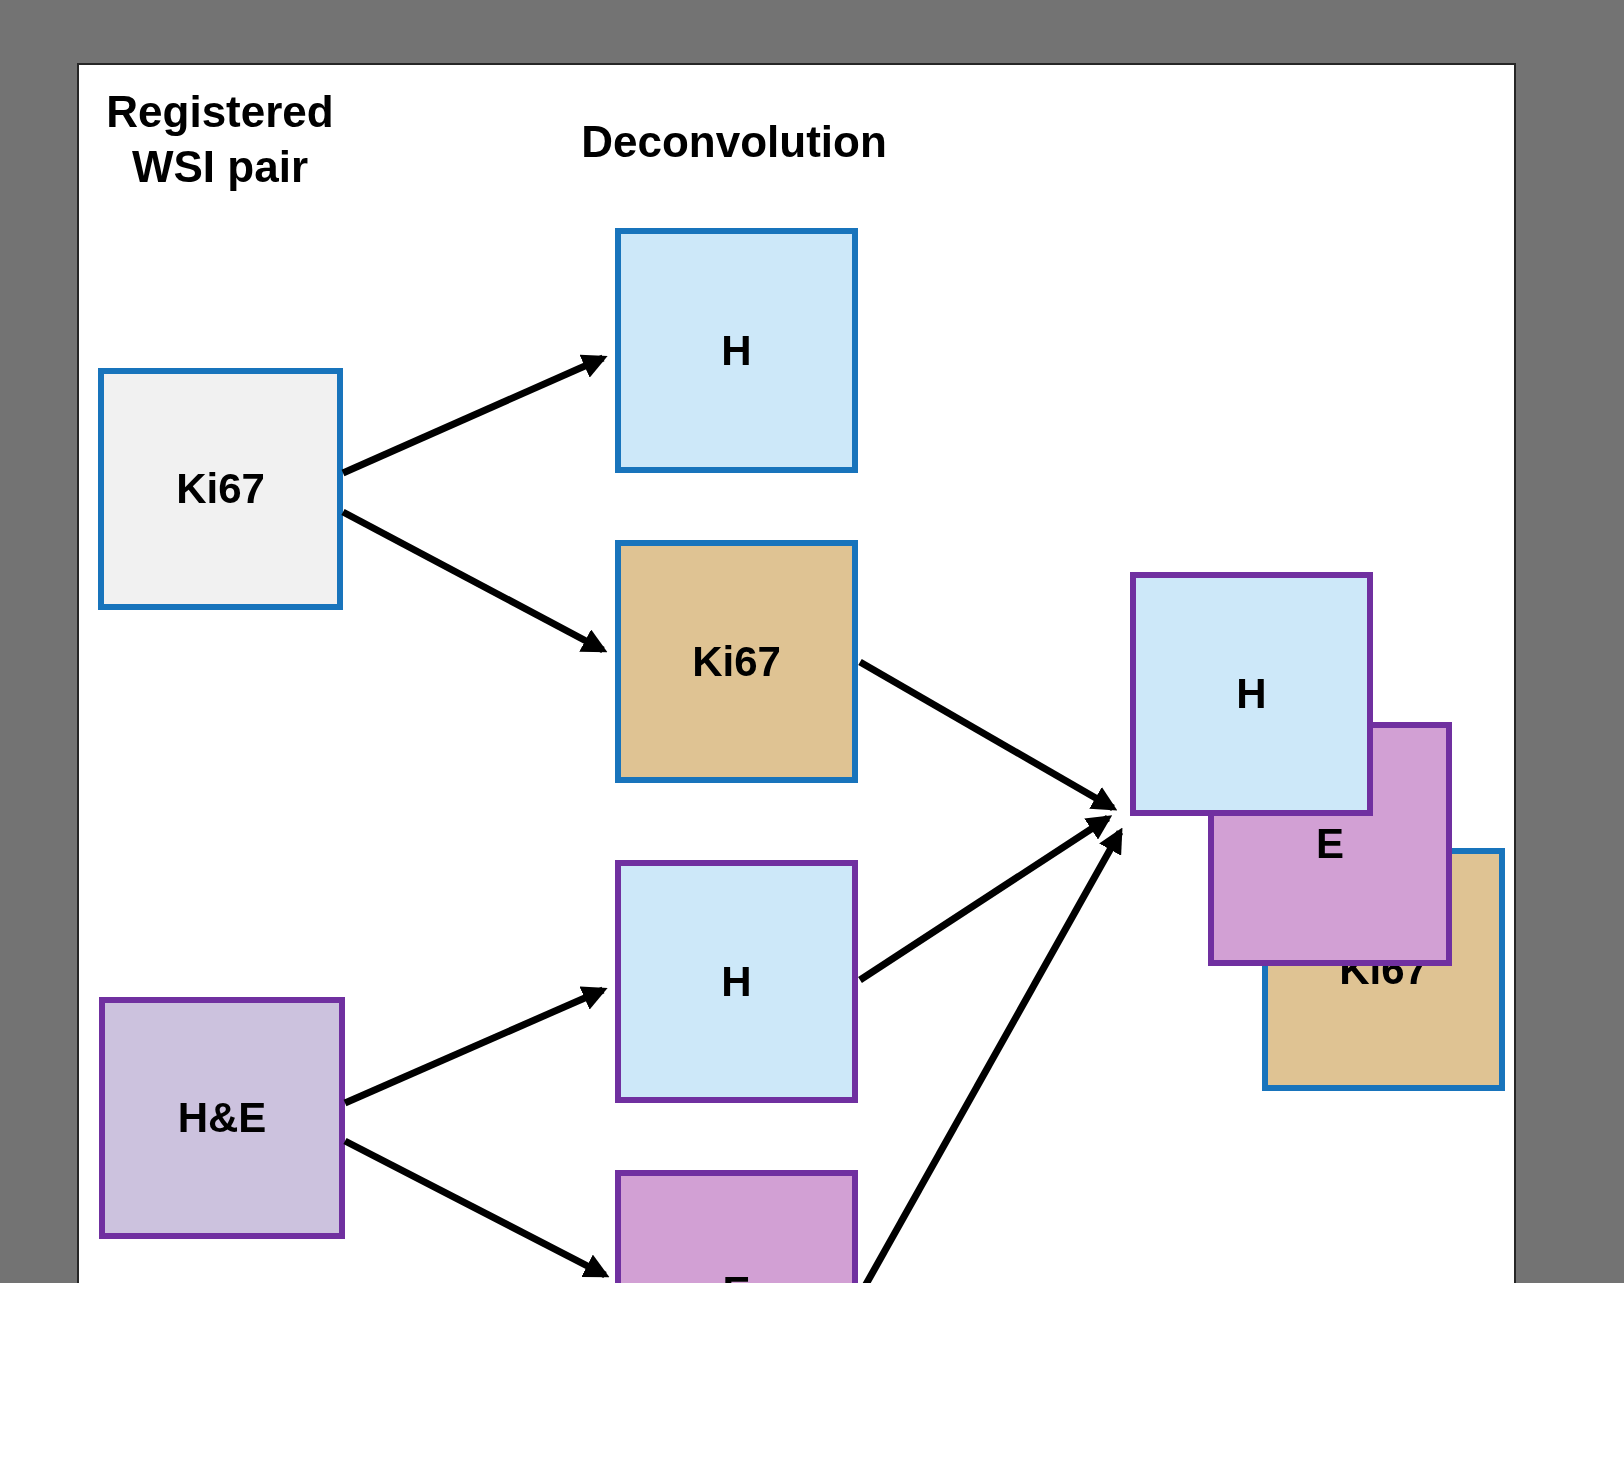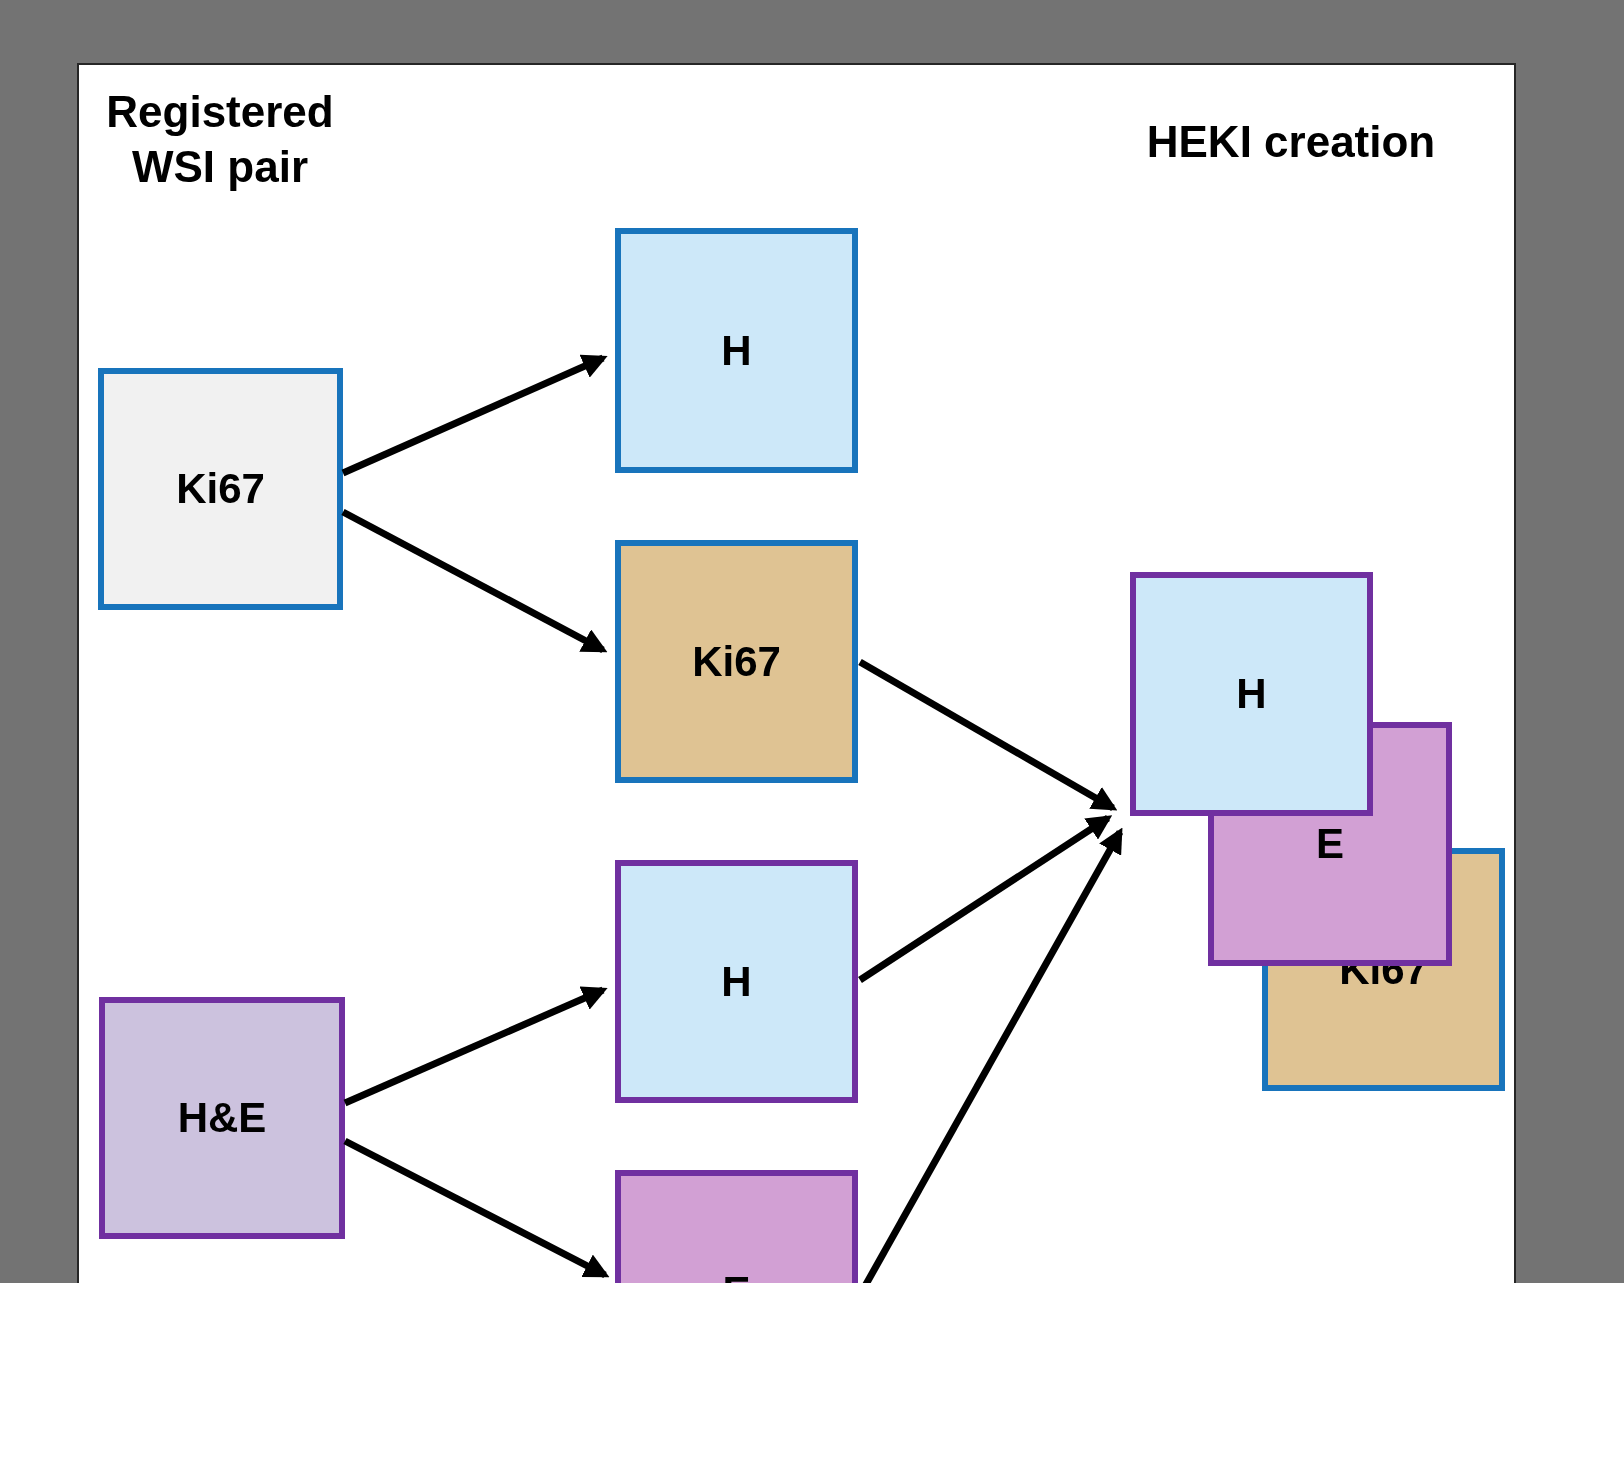--- a/index.html
+++ b/index.html
@@ -82,21 +82,21 @@
   }
 </style>
 </head>
 <body>
 
 <div class="canvas">
   <div class="frame"></div>
 
   <div class="heading registered">Registered
 WSI pair</div>
-  <div class="heading heki">HEKI creation</div>
+  <div class="heading deconvolution">Deconvolution</div>
 
   <svg class="arrows" viewBox="0 0 1624 1472" xmlns="http://www.w3.org/2000/svg">
     <defs>
       <marker id="ah" viewBox="0 0 10 10" refX="8" refY="5" markerWidth="3.6" markerHeight="3.6" orient="auto-start-reverse">
         <path d="M 0 0 L 10 5 L 0 10 z" fill="#000000"></path>
       </marker>
     </defs>
     <line x1="343" y1="473" x2="603" y2="358" marker-end="url(#ah)"></line>
     <line x1="343" y1="512" x2="603" y2="650" marker-end="url(#ah)"></line>
     <line x1="345" y1="1103" x2="603" y2="990" marker-end="url(#ah)"></line>

